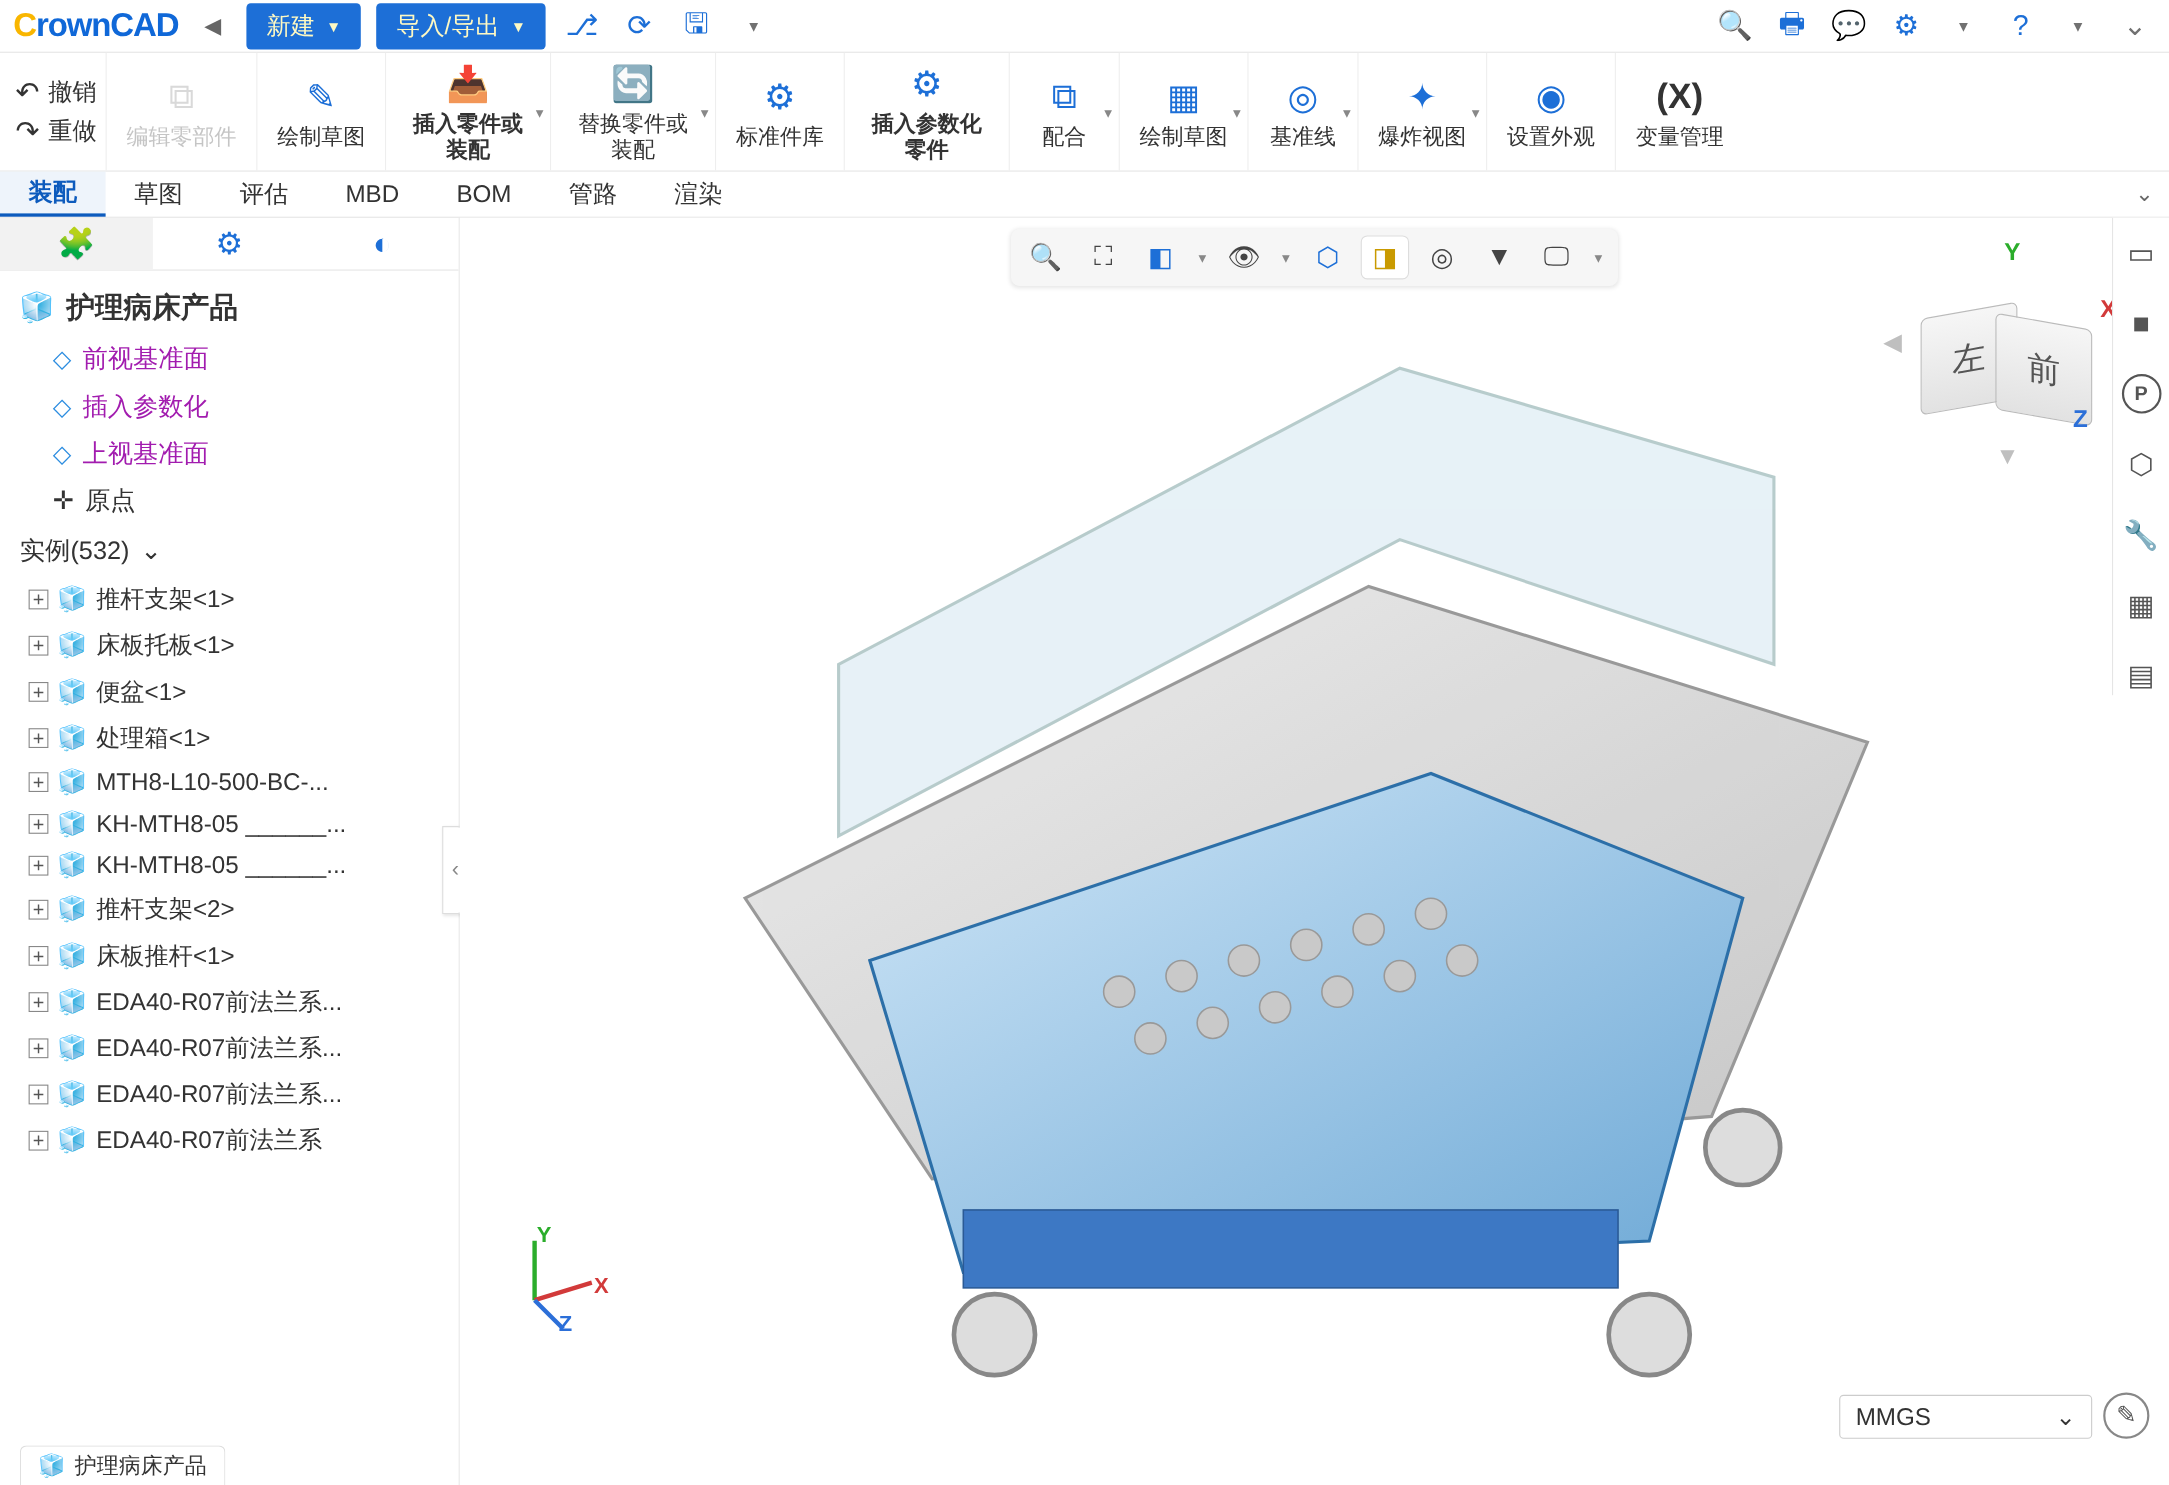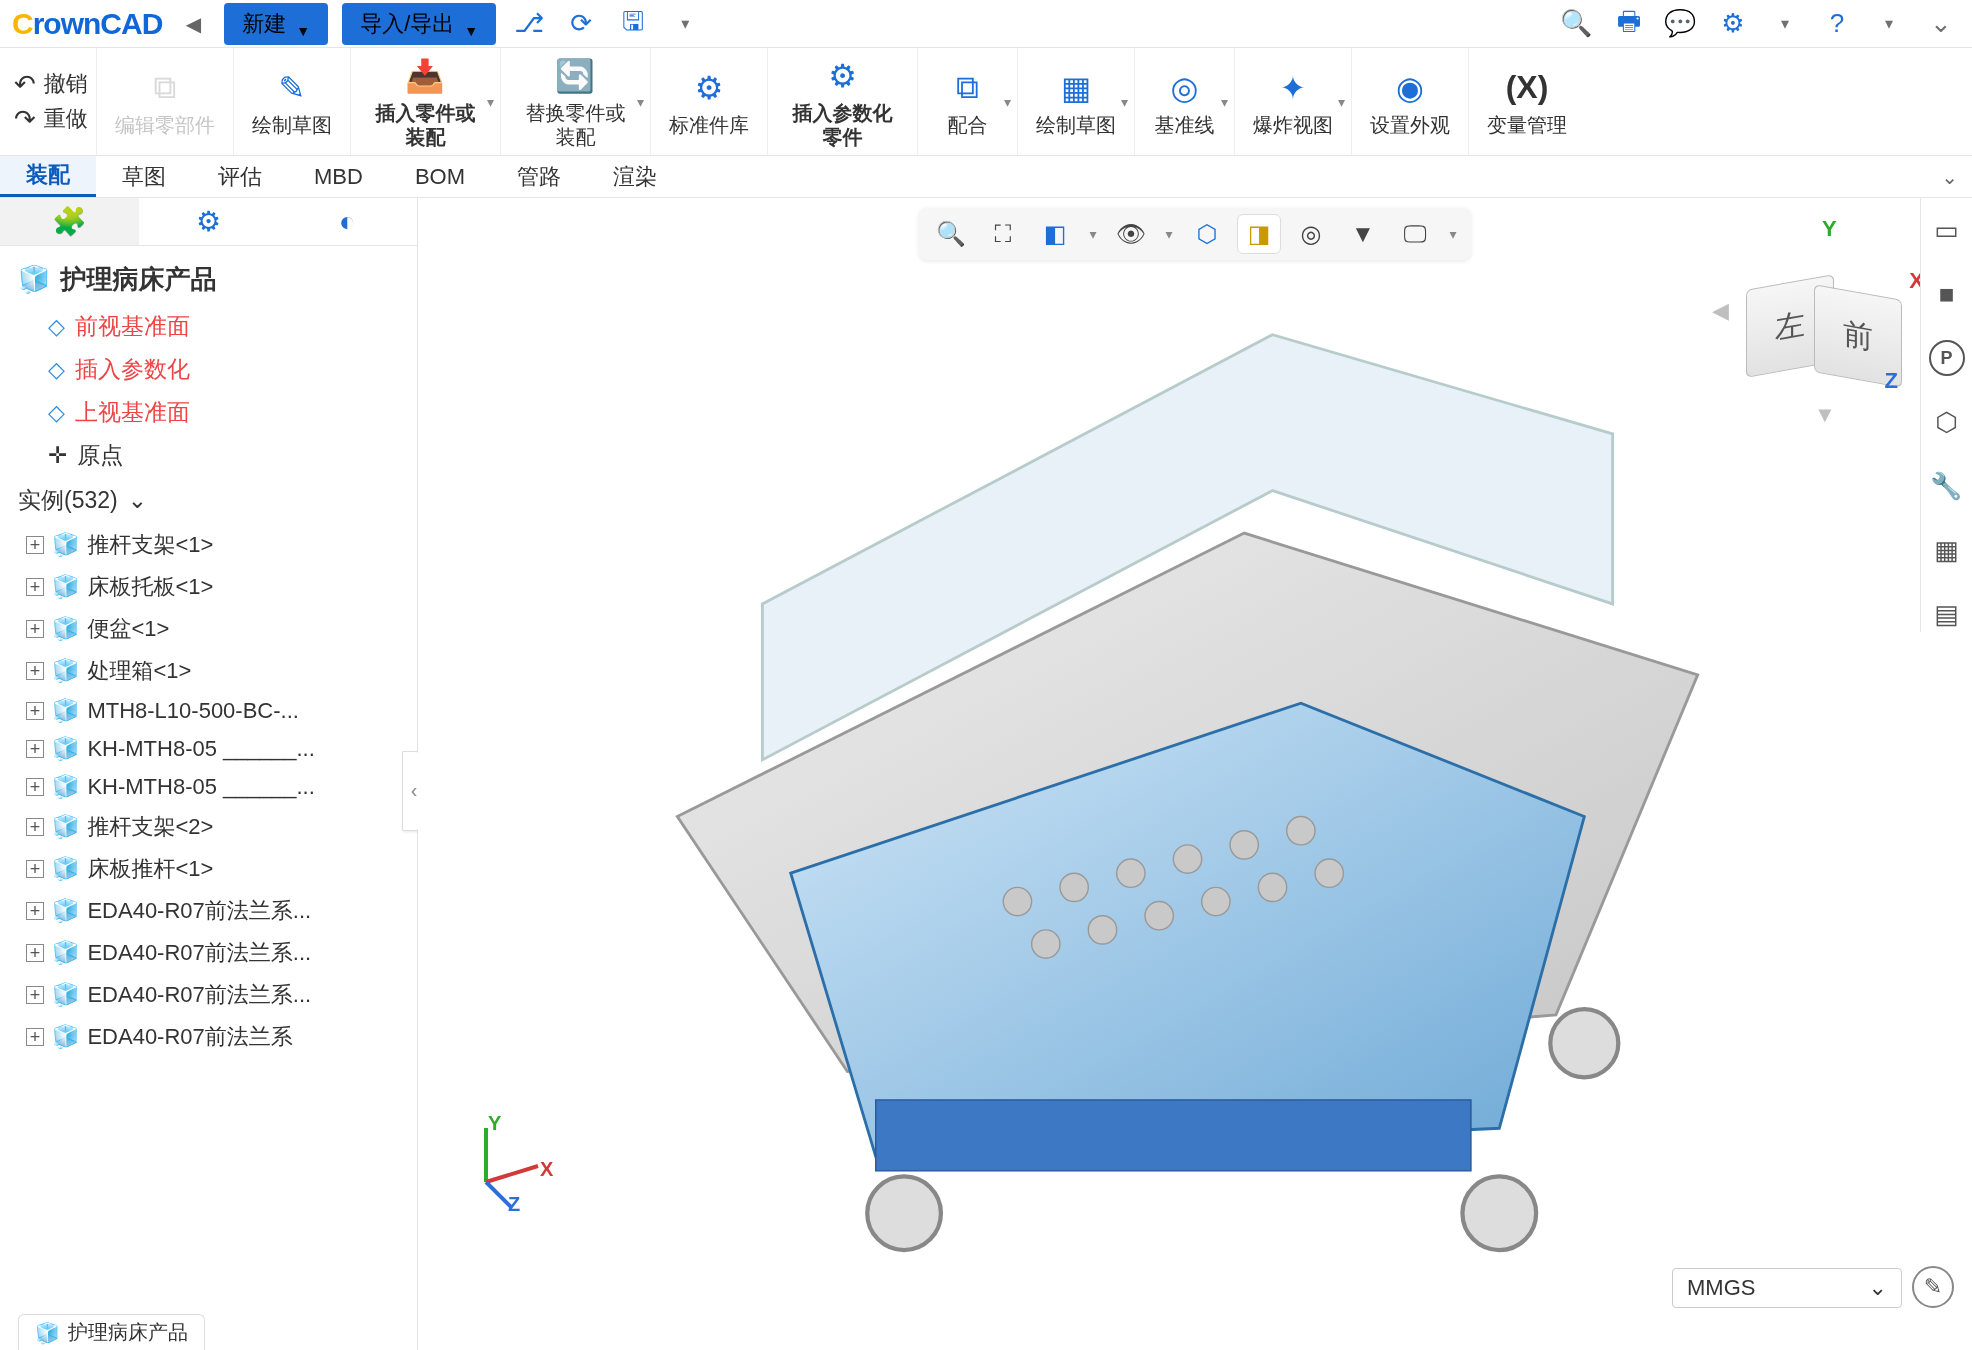--- a/index.html
+++ b/index.html
@@ -5,21 +5,21 @@
 * { margin: 0; padding: 0; box-sizing: border-box; font-family: "Microsoft YaHei", Arial, sans-serif; }
 body { width: 1972px; height: 1350px; background: #fff; overflow: hidden; font-size: 20px; color: #333; }
 
 
 .topbar { height: 48px; display: flex; align-items: center; padding: 0 12px; gap: 14px; border-bottom: 1px solid #e5e5e5; }
 .logo { font-size: 30px; font-weight: 700; letter-spacing: -1px; }
 .logo .c1 { color: #f9b600; }
 .logo .c2 { color: #1068d8; }
 .doc-title { font-size: 28px; color: #424242; margin-left: 6px; }
 .nav-arrow { width: 34px; height: 34px; display: flex; align-items: center; justify-content: center; color: #666; cursor: pointer; }
-.btn-blue { background: #1d6fd7; color: #000000; border-radius: 4px; padding: 6px 18px; font-size: 22px; display: flex; align-items: flex-end; gap: 10px; cursor: pointer; }
+.btn-blue { background: #1d6fd7; color: #fef9c3; border-radius: 4px; padding: 6px 18px; font-size: 22px; display: flex; align-items: center; gap: 10px; cursor: pointer; }
 .btn-blue .caret { font-size: 14px; }
 .top-icon { width: 38px; height: 38px; display: flex; align-items: center; justify-content: center; cursor: pointer; color: #1d6fd7; font-size: 26px; }
 .top-icon.gray { color: #717171; }
 .spacer { flex: 1; }
 
 
 .ribbon { height: 108px; display: flex; border-bottom: 1px solid #e5e5e5; }
 .undo-redo { width: 96px; display: flex; flex-direction: column; align-items: flex-start; justify-content: center; padding-left: 14px; gap: 4px; }
 .undo-redo .item { display: flex; align-items: center; gap: 8px; font-size: 22px; cursor: pointer; }
 .undo-redo .arrow { font-size: 26px; }
@@ -42,21 +42,21 @@
 
 
 .tree-panel { width: 418px; border-right: 1px solid #e5e5e5; display: flex; flex-direction: column; overflow: hidden; }
 .tree-top-tabs { height: 48px; display: flex; border-bottom: 1px solid #e5e5e5; }
 .tree-top-tabs > div { flex: 1; display: flex; align-items: center; justify-content: center; cursor: pointer; font-size: 28px; color: #333; }
 .tree-top-tabs > div.active { background: #f2f2f2; }
 .tree-scroll { flex: 1; overflow: hidden; padding: 8px 4px; }
 .tree-root { display: flex; align-items: center; gap: 10px; padding: 8px 14px; font-size: 26px; font-weight: 700; cursor: pointer; }
 .tree-item { display: flex; align-items: center; gap: 10px; padding: 6px 14px 6px 44px; font-size: 23px; cursor: pointer; white-space: nowrap; text-overflow: ellipsis; overflow: hidden; }
 .tree-item .plane-icon { color: #2c8de0; font-size: 22px; }
-.tree-item.plane-item .txt { color: #ef4444; }
+.tree-item.plane-item .txt { color: #a21caf; }
 .instance-header { display: flex; align-items: center; gap: 10px; padding: 8px 14px; font-size: 23px; cursor: pointer; }
 .instance-item { display: flex; align-items: center; gap: 8px; padding: 6px 14px 6px 22px; font-size: 22px; cursor: pointer; white-space: nowrap; text-overflow: ellipsis; overflow: hidden; }
 .instance-item .plus { width: 18px; text-align: center; font-size: 18px; border: 1px solid #888; line-height: 16px; color: #555; }
 .instance-item .cube-icon { color: #333; font-size: 22px; }
 
 
 .collapse-handle { position: absolute; left: 402px; top: 48%; width: 24px; height: 80px; background: #fff; border: 1px solid #ddd; border-radius: 0 10px 10px 0; display: flex; align-items: center; justify-content: center; color: #888; cursor: pointer; box-shadow: 1px 1px 3px rgba(0,0,0,.1); }
 
 
 .viewport { flex: 1; position: relative; background: #fff; }

